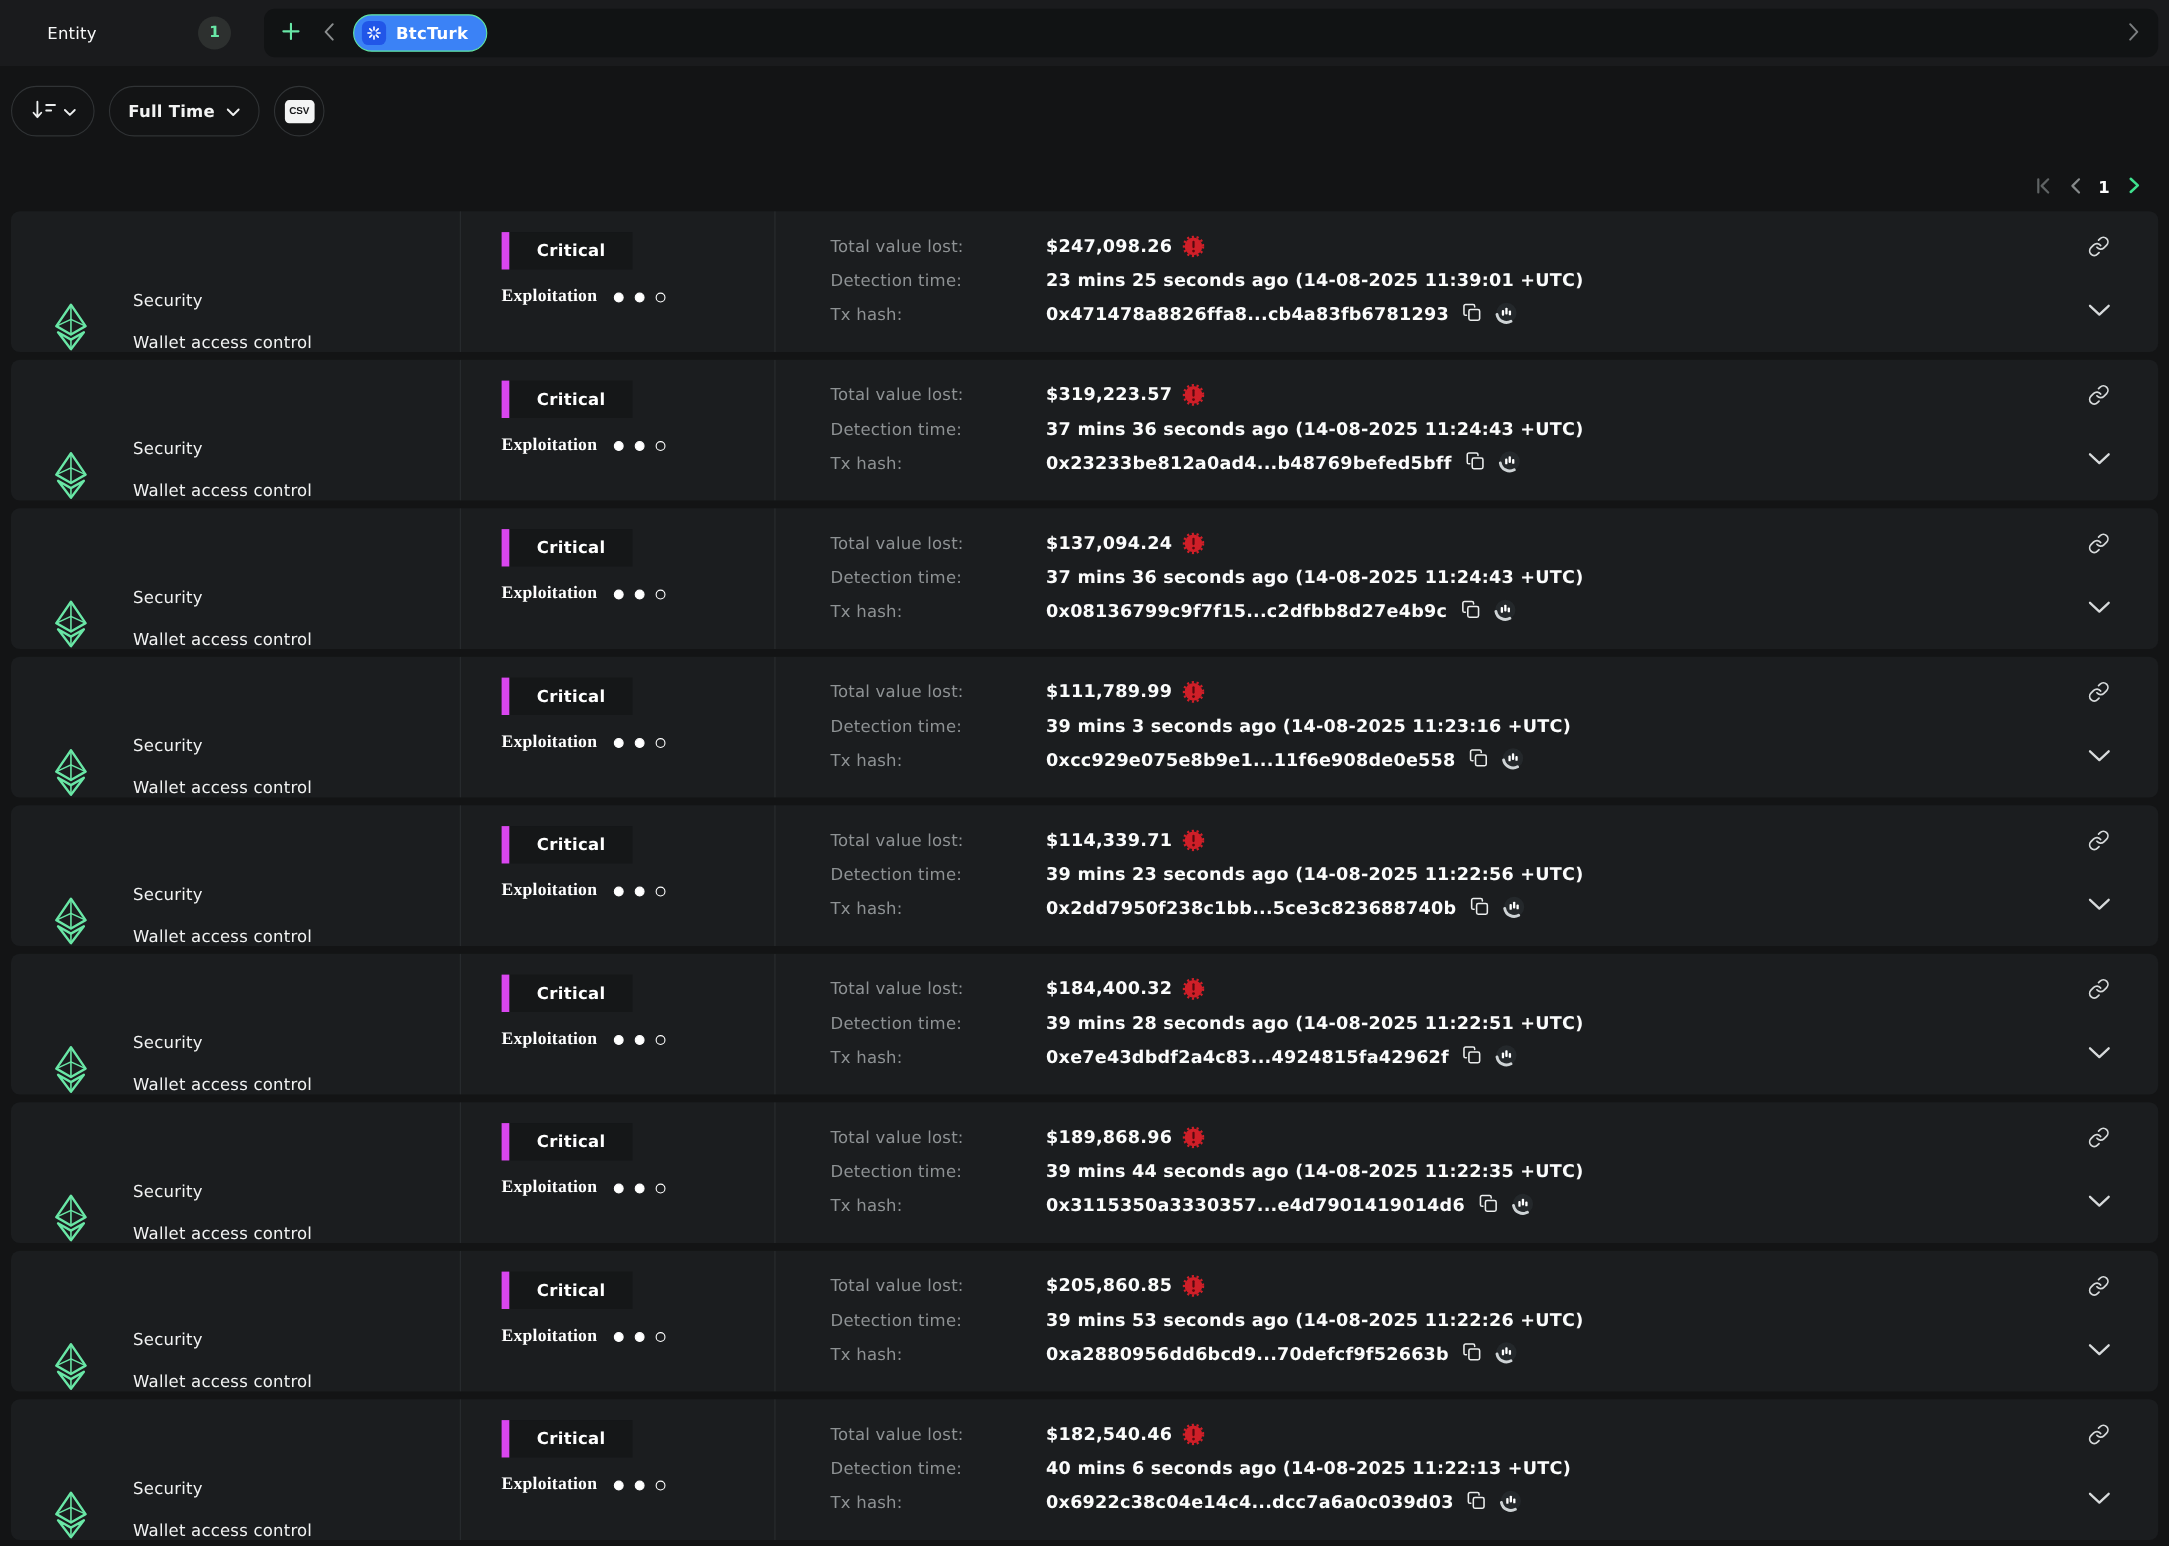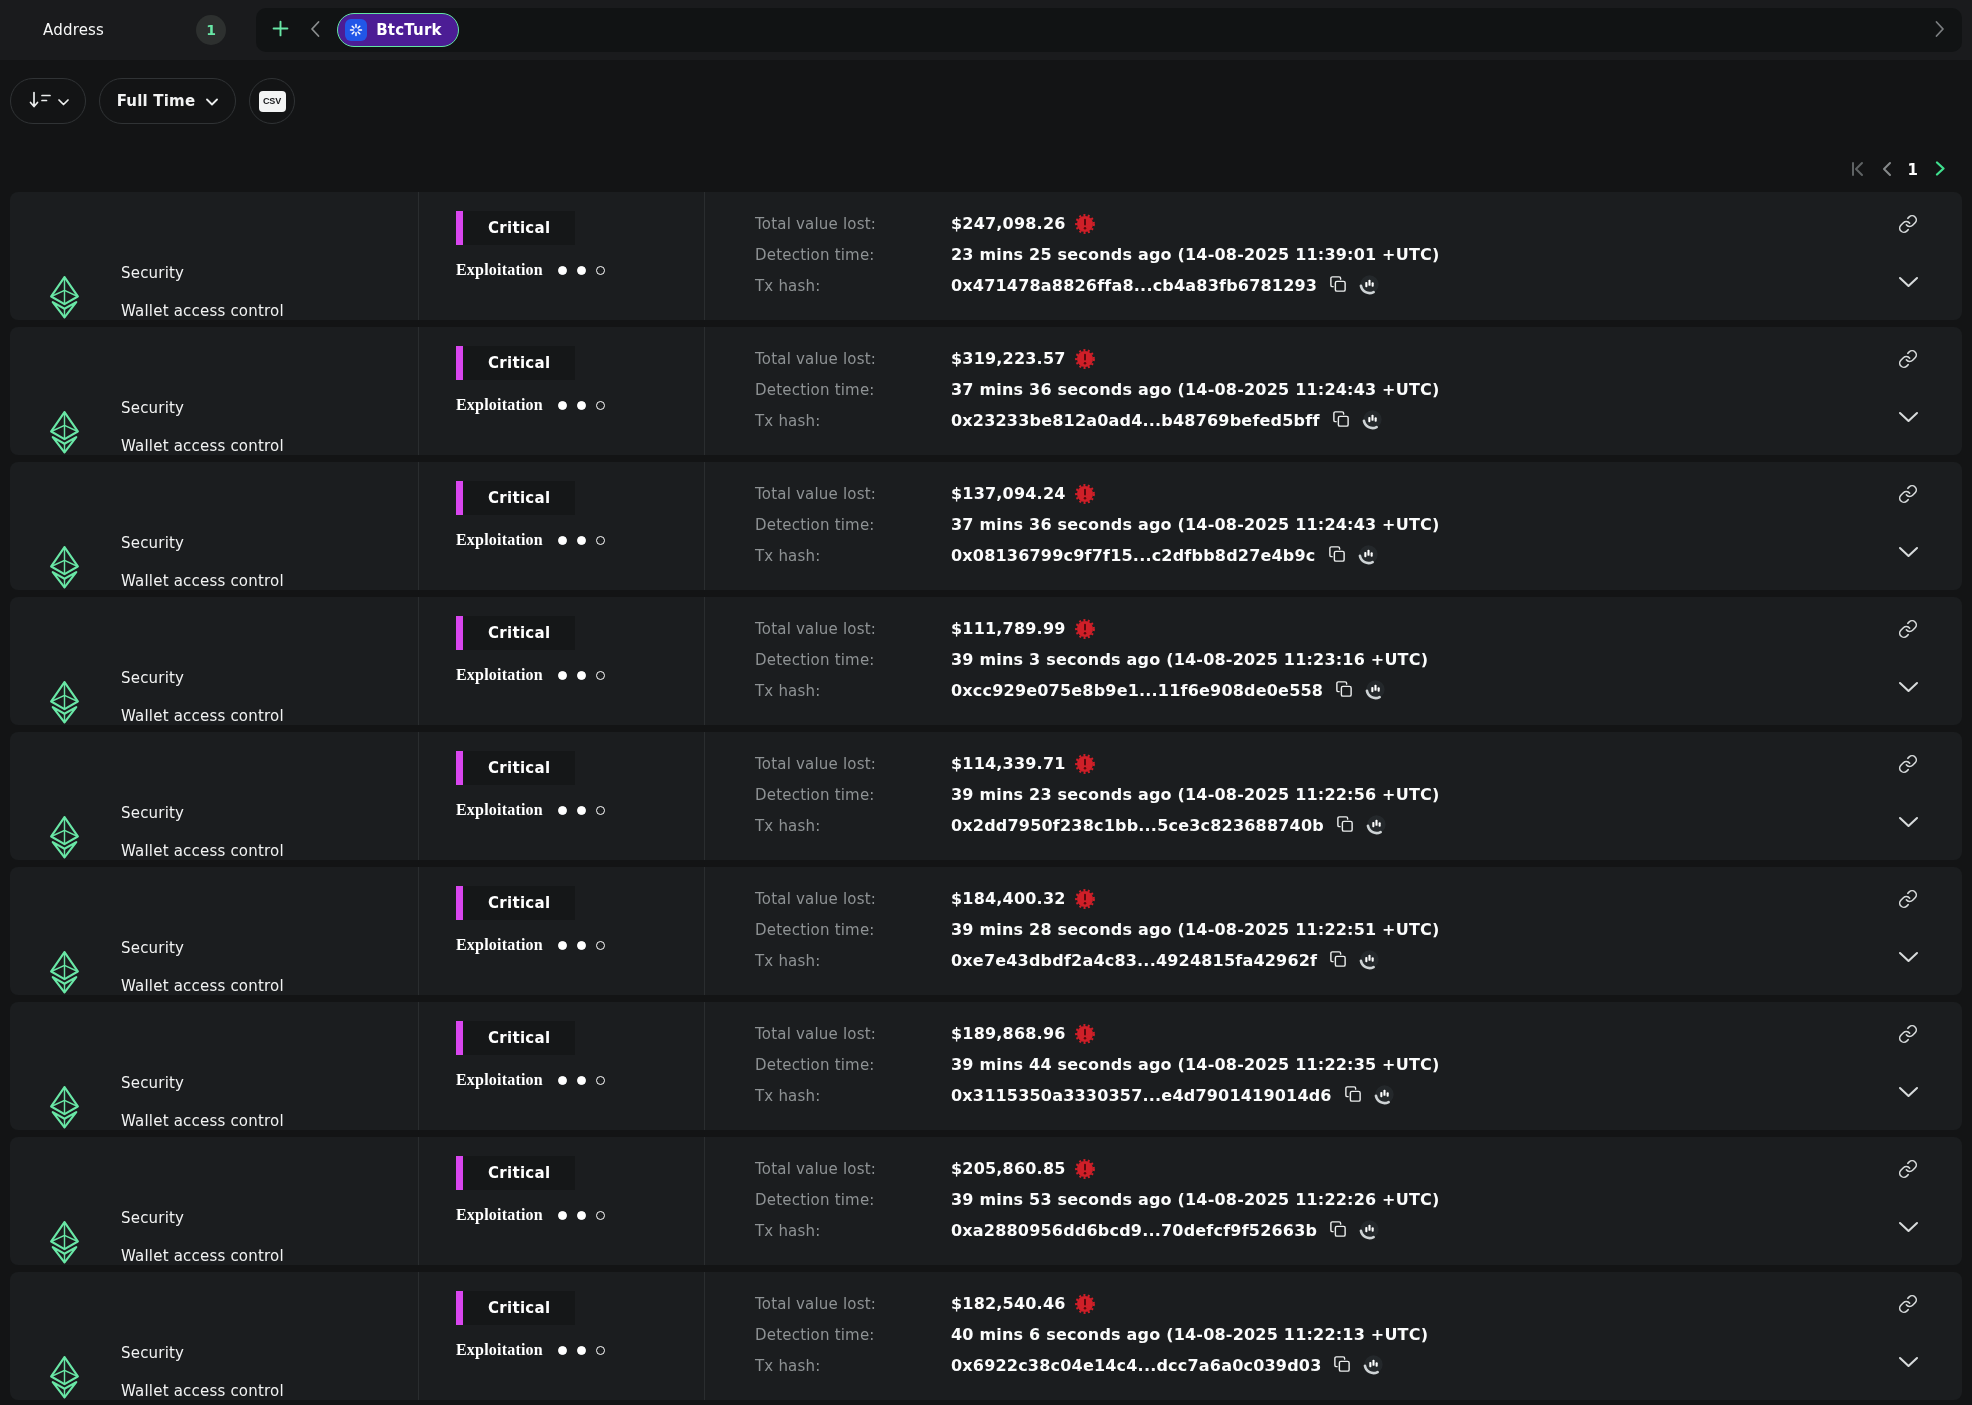--- a/index.html
+++ b/index.html
@@ -13,21 +13,21 @@
     background:#2d302f; color:#68e7a6; font-weight:700; font-size:14px;
     display:flex; align-items:center; justify-content:center; }
   .entity-scroller { flex:1; margin:0 10px 0 30px; height:44px; background:#111314;
     border-radius:10px; display:flex; align-items:center; padding:0 16px; }
   .iconbtn { background:none; border:none; padding:0; cursor:pointer;
     display:flex; align-items:center; justify-content:center; }
   .add-entity { margin-right:20px; }
   .scroll-left { margin-right:16px; }
   .entity-chip { display:flex; align-items:center; gap:9px; height:34px;
     padding:0 16px 0 7px; border:1px solid #62e5a2; border-radius:17px;
-    background:#4c1d95; cursor:pointer; }
+    background:#3b82f6; cursor:pointer; }
   .chip-icon { width:22px; height:22px; background:#2156e8; border-radius:6px;
     display:flex; align-items:center; justify-content:center; }
   .chip-label { color:#ffffff; font-weight:600; font-size:15px; letter-spacing:.2px; }
   .scroll-right { margin-left:auto; }
 
   
   .toolbar { display:flex; gap:13px; margin:18px 10px 0; height:46px; }
   .search-input { flex:1; background:transparent; border:1px solid #303335;
     border-radius:12px; color:#d6d8d8; padding:0 20px 0 33px; font-size:15px; outline:none;
     font-family:inherit; }
@@ -73,21 +73,21 @@
   .seal { margin-left:9px; display:flex; }
   .hash-btn { margin-left:12px; }
   .col-actions { width:92px; position:relative; flex-shrink:0; }
   .link-btn { position:absolute; top:22px; left:28px; }
   .chev-btn { position:absolute; top:84px; left:28px; }
 </style>
 </head>
 <body>
 
 <header class="topbar">
-  <span class="entity-label">Address</span>
+  <span class="entity-label">Entity</span>
   <span class="entity-count">1</span>
   <div class="entity-scroller">
     <button class="iconbtn add-entity">
       <span>
         <svg width="17" height="17" viewBox="0 0 16 16" fill="none" stroke="#68e7a6" stroke-width="1.8" stroke-linecap="round">
             <path d="M8 1.5V14.5M1.5 8H14.5"></path>
           </svg>
       </span>
     </button>
     <button class="iconbtn scroll-left">

